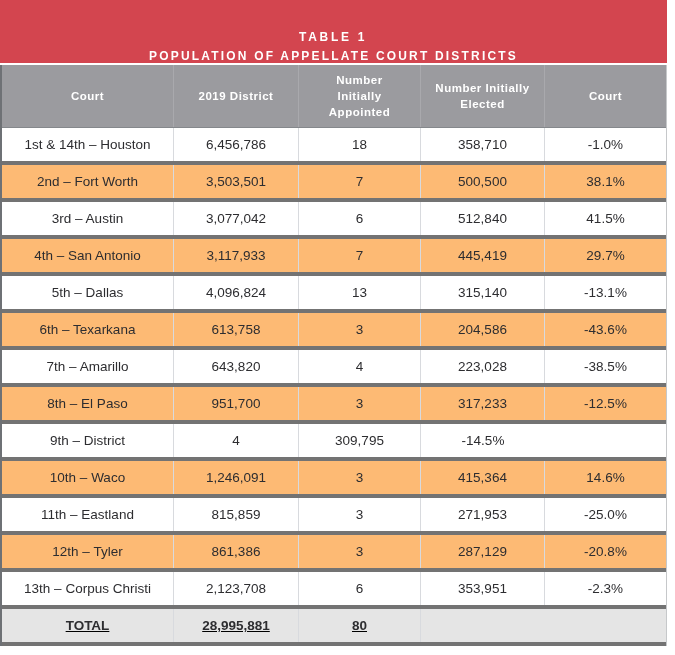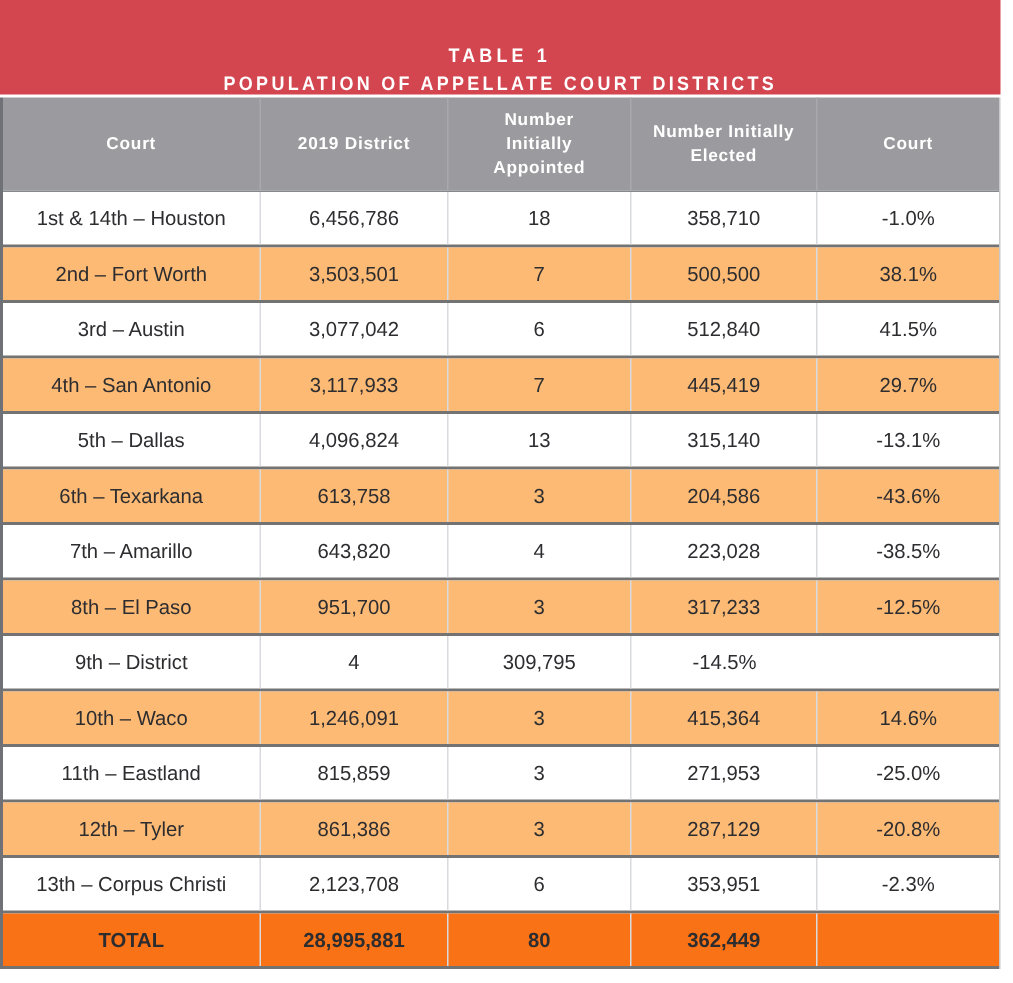--- a/index.html
+++ b/index.html
@@ -46,25 +46,25 @@
     color:#ffffff;font-weight:bold;font-size:11.5px;letter-spacing:.5px;
     line-height:1.4;padding:0 14px;box-sizing:border-box;
     border-right:1px solid #a9a9ad;
   }
   .th:last-child{border-right:none;}
 
   
   .tbody{border-top:1px solid #85888c;}
   .row{
     height:37px;box-sizing:border-box;
-    border-bottom:2px solid #737373;
+    border-bottom:4px solid #737373;
     background:#ffffff;
   }
   .row.alt{background:#fdba74;}
-  .row.total{background:#f97316;font-weight:bold;}
+  .row.total{background:#e5e5e5;font-weight:bold;text-decoration:underline;}
   .td{
     display:flex;align-items:center;justify-content:center;text-align:center;
     color:#2d2d30;font-size:13.5px;
     border-right:1px solid #d8dade;box-sizing:border-box;
     white-space:nowrap;overflow:hidden;
   }
   .td:last-child{border-right:none;text-align:center;}
 </style>
 </head>
 <body>
@@ -188,19 +188,18 @@
         <div class="td">2,123,708</div>
         <div class="td">6</div>
         <div class="td">353,951</div>
         <div class="td">-2.3%</div>
       </div>
 
       <div class="grid-row row total">
         <div class="td">TOTAL</div>
         <div class="td">28,995,881</div>
         <div class="td">80</div>
-        <div class="td">362,449</div>
         <div class="td"></div>
       </div>
 
     </div>
   </div>
 </div>
 
 </body></html>

